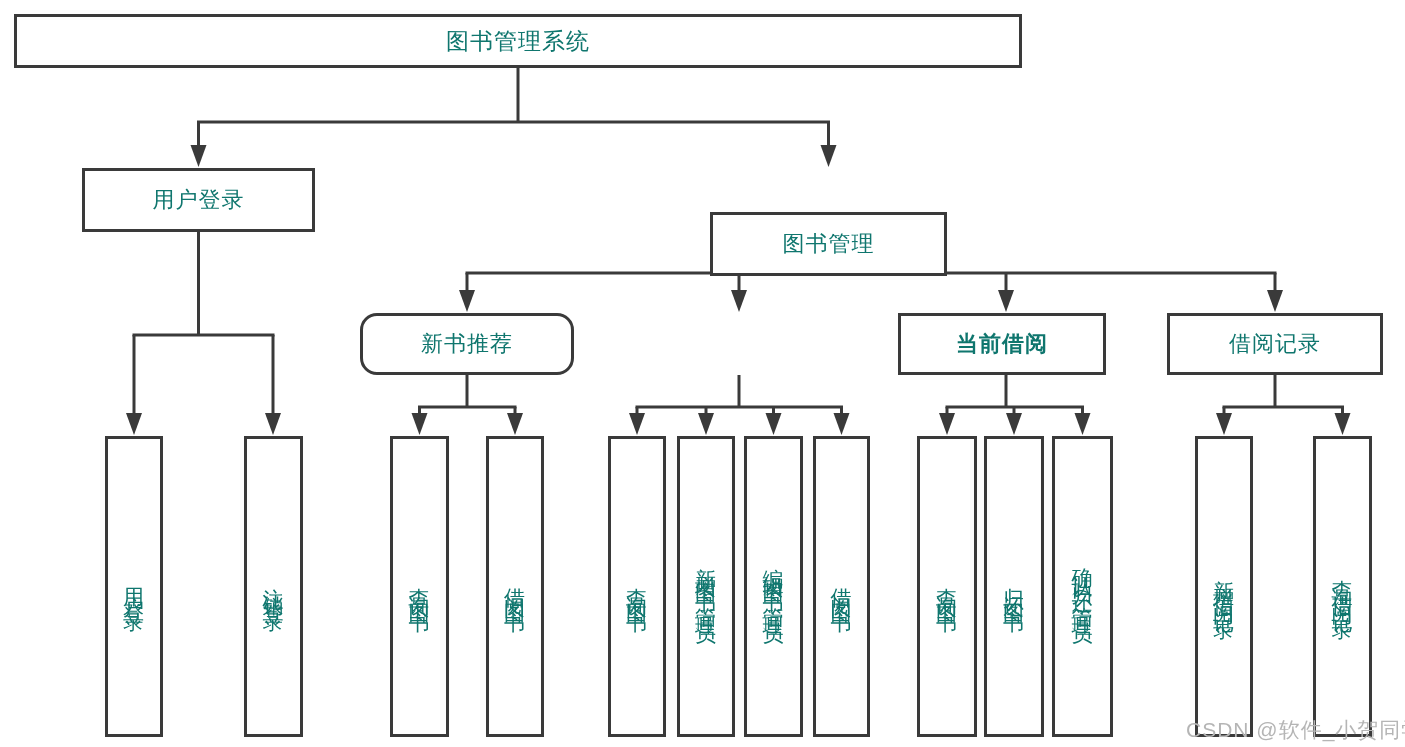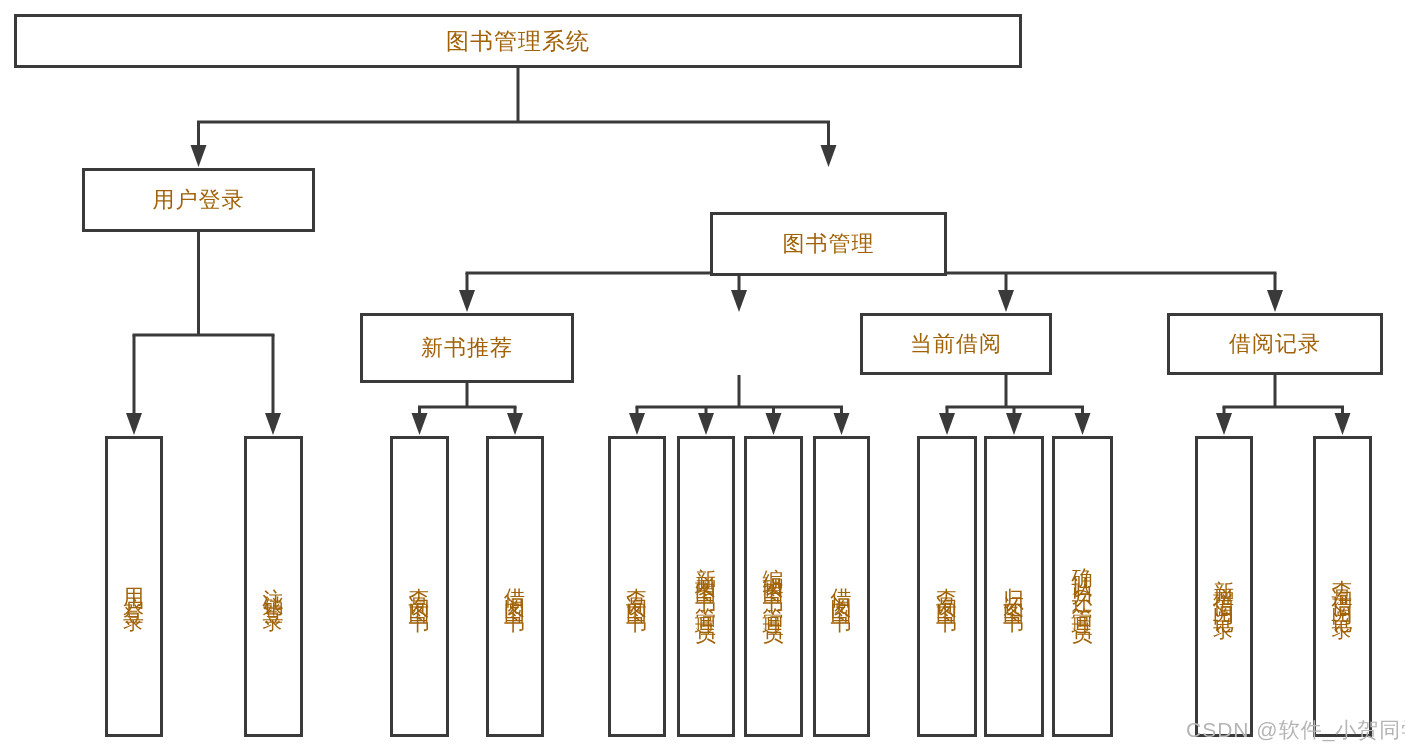--- a/index.html
+++ b/index.html
@@ -14,21 +14,21 @@
   .connector-layer {
     position: absolute;
     left: 0; top: 0;
     width: 1405px; height: 747px;
   }
   .node {
     position: absolute;
     box-sizing: border-box;
     background: #ffffff;
     border: 3px solid #3a3a3a;
-    color: #a16207;
+    color: #0f766e;
     display: flex;
     align-items: center;
     justify-content: center;
     z-index: 2;
   }
   .hbox { font-size: 22px; letter-spacing: 1px; }
   .root-box { font-size: 23px; }
   .vbox {
     font-size: 21px;
     writing-mode: vertical-rl;
@@ -120,22 +120,22 @@
       <polygon points="1216,413 1232,413 1224,435"></polygon>
       <polygon points="1334.5,413 1350.5,413 1342.5,435"></polygon>
     </g>
   </svg>
 
   <div class="node hbox root-box" style="left:14px; top:14px; width:1008px; height:54px;">图书管理系统</div>
 
   <div class="node hbox" style="left:82px; top:168px; width:233px; height:64px;">用户登录</div>
   <div class="node hbox" style="left:710px; top:168px; width:237px; height:64px;margin-top:44px;">图书管理</div>
 
-  <div class="node hbox" style="left:360px; top:313px; width:214px; height:70px;">新书推荐</div>
-  <div class="node hbox" style="left:860px; top:313px; width:192px; height:62px;">当前借阅</div>
+  <div class="node hbox" style="left:360px; top:313px; width:214px; height:62px;border-radius:17px;">新书推荐</div>
+  <div class="node hbox" style="left:898px; top:313px; width:208px; height:62px;font-weight:bold;">当前借阅</div>
   <div class="node hbox" style="left:1167px; top:313px; width:216px; height:62px;">借阅记录</div>
 
   <div class="node vbox" style="left:105px; width:58px;">用户登录</div>
   <div class="node vbox" style="left:244px; width:59px;">注销登录</div>
 
   <div class="node vbox" style="left:390px; width:59px;">查询图书</div>
   <div class="node vbox" style="left:486px; width:58px;">借阅图书</div>
 
   <div class="node vbox" style="left:608px; width:58px;">查询图书</div>
   <div class="node vbox" style="left:677px; width:58px;">新增图书（管理员）</div>

